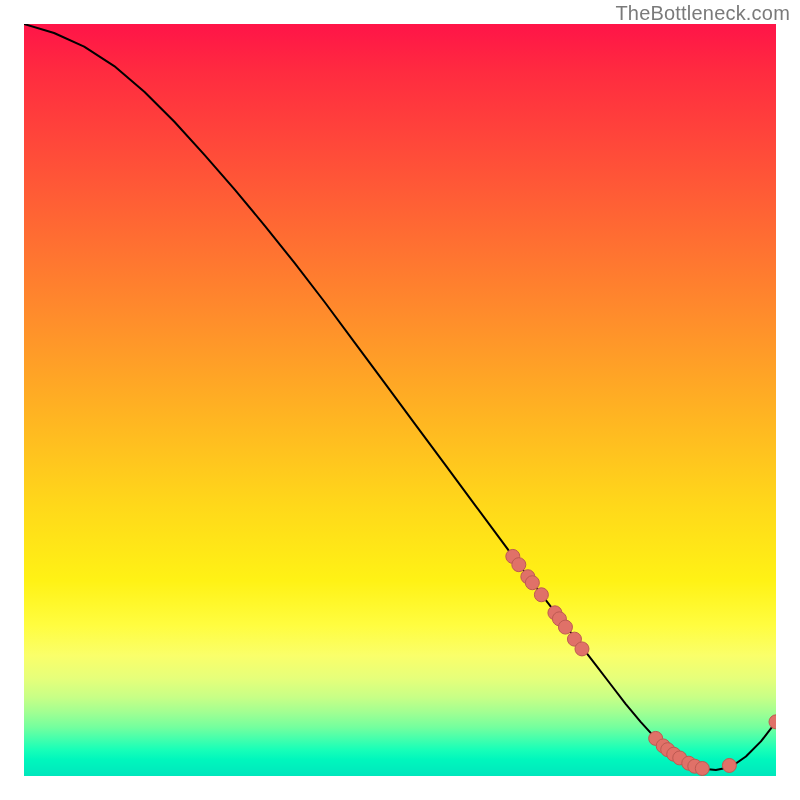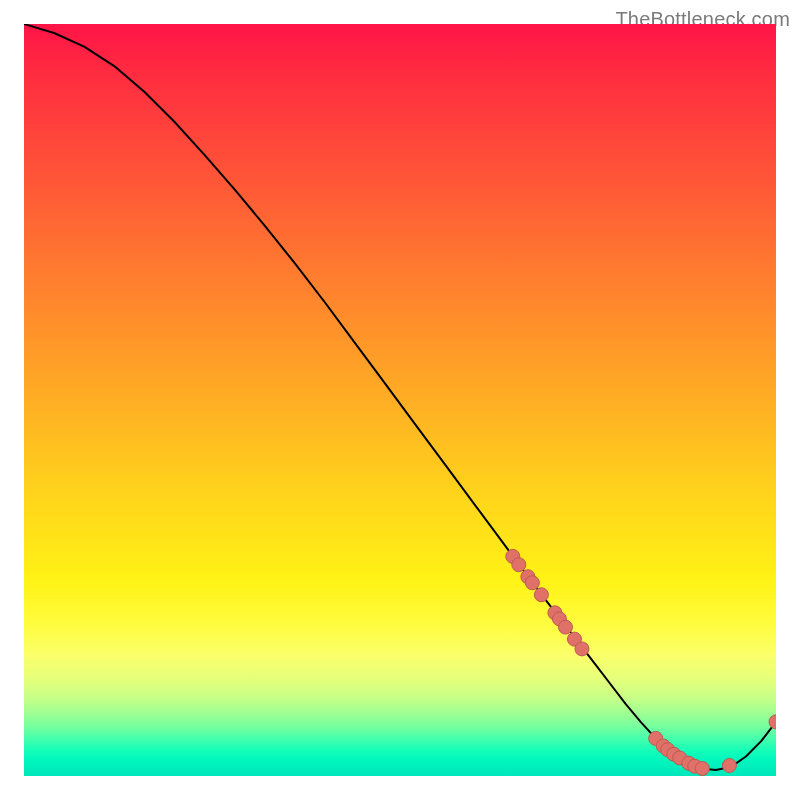--- a/index.html
+++ b/index.html
@@ -49,21 +49,21 @@
       #00eebd 99%,
       #00e6bc 100%
     );
   }
   .svg-layer {
     position: absolute;
     inset: 0;
   }
   .watermark {
     position: absolute;
-    top: 8px;
+    top: 2px;
     right: 10px;
     color: #7a7a7a;
     font-size: 20px;
     font-weight: 500;
     letter-spacing: 0.2px;
     user-select: none;
   }
 </style>
 </head>
 <body>

